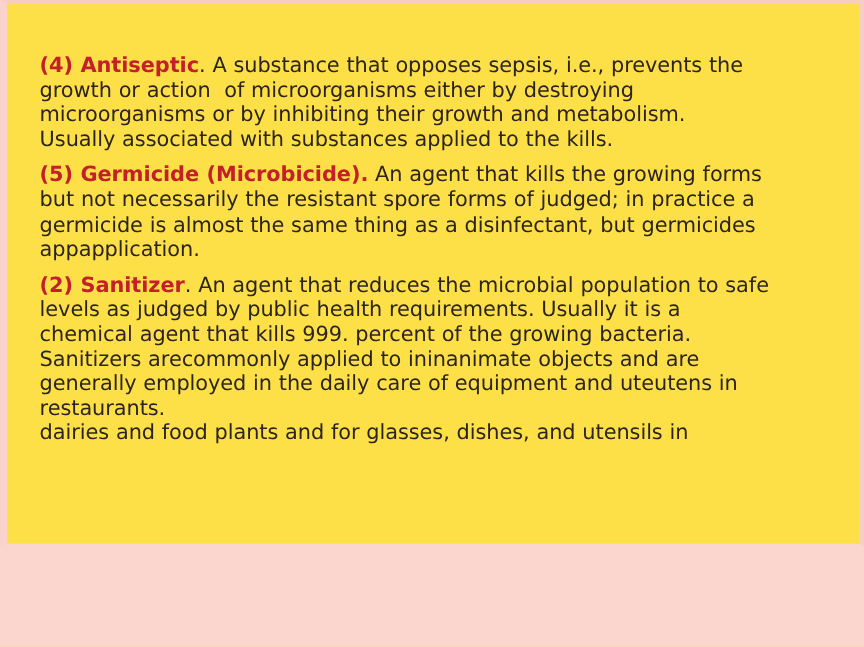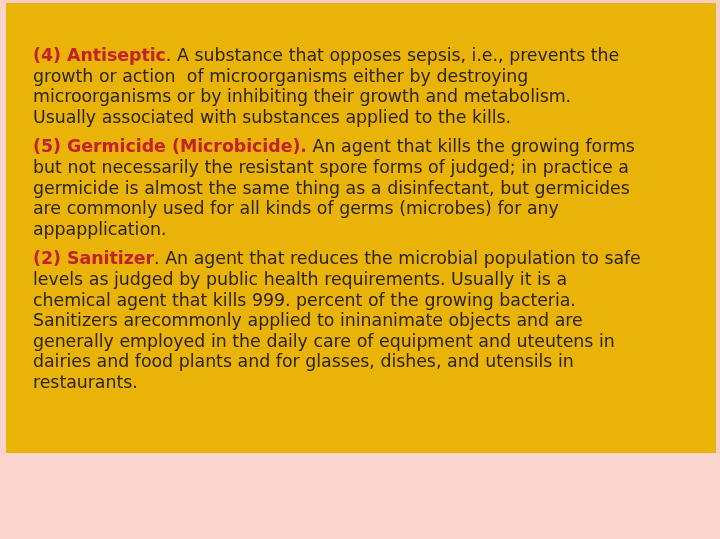--- a/index.html
+++ b/index.html
@@ -12,21 +12,21 @@
     background: #fbd6cf;
     font-family: "DejaVu Sans", sans-serif;
     overflow: hidden;
   }
 
   #slide {
     position: relative;
     width: 720px;
     height: 455px;
     box-sizing: border-box;
-    background: #eab308;
+    background: #fde047;
     border-top: 3px solid #f7cdc6;
     border-left: 6px solid #f9d2cb;
     border-right: 4px solid #f7cec7;
     border-bottom: 2px solid #fbd5ce;
   }
 
   #content {
     position: absolute;
     left: 27px;
     top: 42px;
@@ -66,28 +66,27 @@
       <span class="ln"><span class="lead">(4) Antiseptic</span><span>. A substance that opposes sepsis, i.e., prevents the</span></span>
       <span class="ln">growth or action  of microorganisms either by destroying</span>
       <span class="ln">microorganisms or by inhibiting their growth and metabolism.</span>
       <span class="ln">Usually associated with substances applied to the kills.</span>
     </p>
 
     <p class="para">
       <span class="ln"><span class="lead">(5) Germicide (Microbicide).</span><span> An agent that kills the growing forms</span></span>
       <span class="ln">but not necessarily the resistant spore forms of judged; in practice a</span>
       <span class="ln">germicide is almost the same thing as a disinfectant, but germicides</span>
-      <span class="ln">are commonly used for all kinds of germs (microbes) for any</span>
       <span class="ln">appapplication.</span>
     </p>
 
     <p class="para">
       <span class="ln"><span class="lead">(2) Sanitizer</span><span>. An agent that reduces the microbial population to safe</span></span>
       <span class="ln">levels as judged by public health requirements. Usually it is a</span>
       <span class="ln">chemical agent that kills 999. percent of the growing bacteria.</span>
       <span class="ln">Sanitizers arecommonly applied to ininanimate objects and are</span>
       <span class="ln">generally employed in the daily care of equipment and uteutens in</span>
+      <span class="ln">restaurants.</span>
       <span class="ln">dairies and food plants and for glasses, dishes, and utensils in</span>
-      <span class="ln">restaurants.</span>
     </p>
 
   </div>
 </div>
 
 </body></html>

